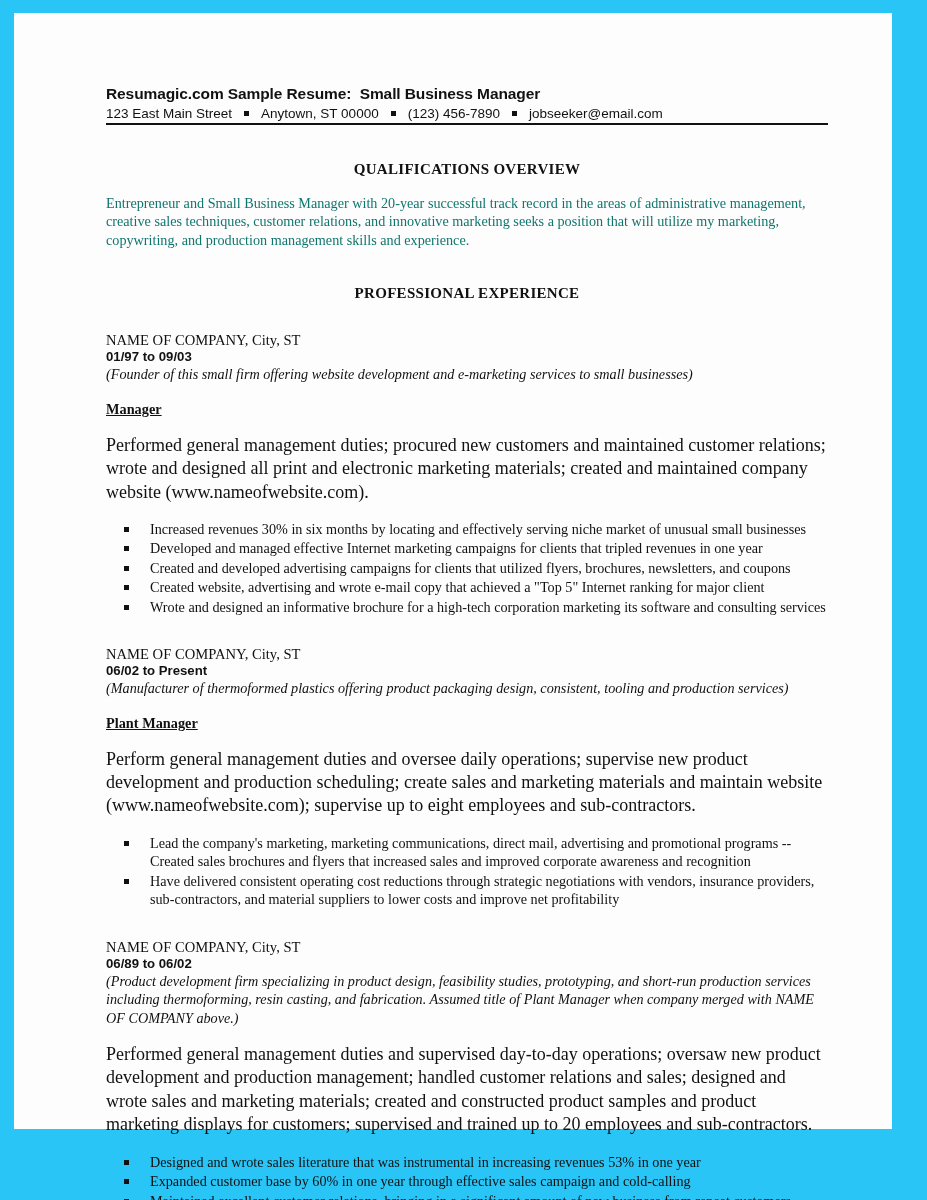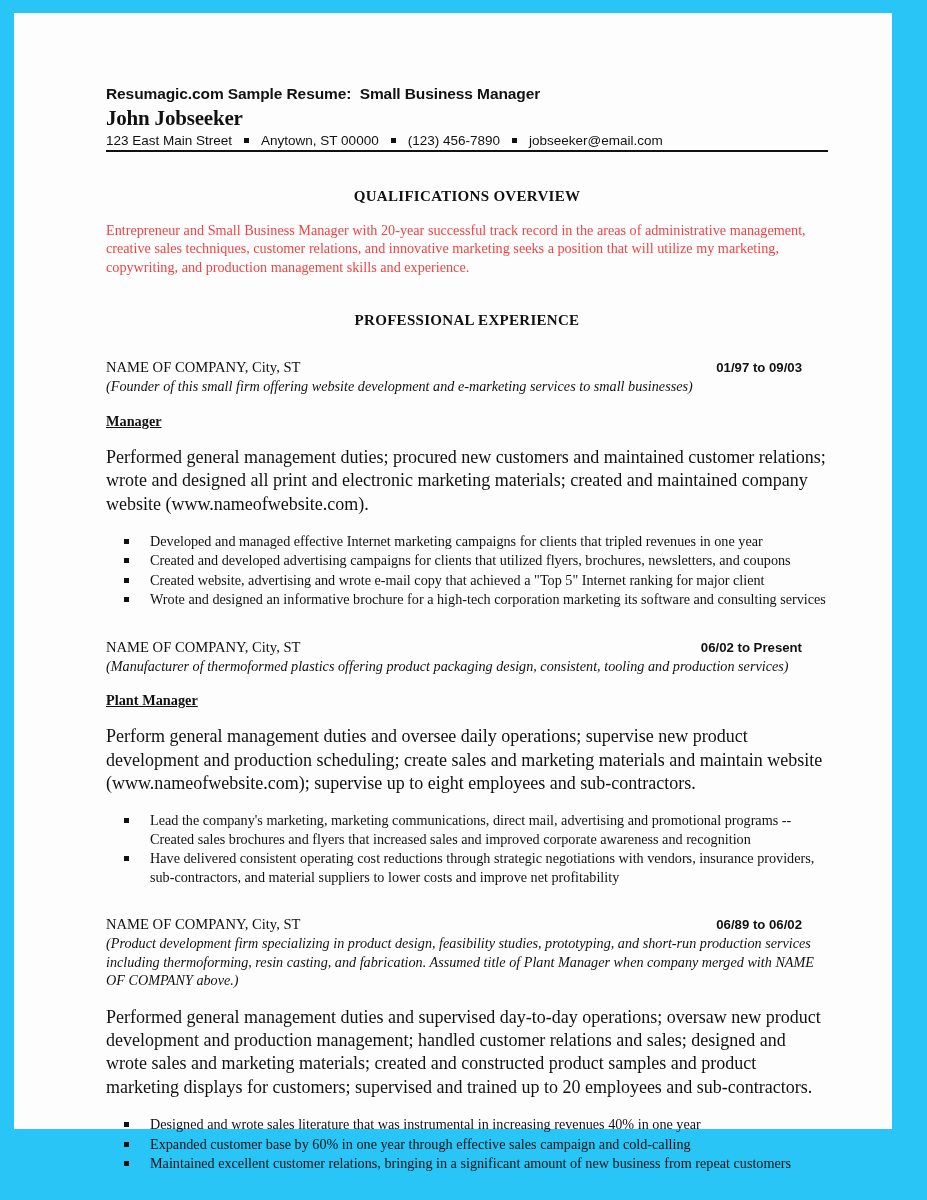--- a/index.html
+++ b/index.html
@@ -66,31 +66,32 @@
     font-family: "Liberation Serif", serif;
     font-weight: bold;
     font-size: 15px;
     letter-spacing: 0.3px;
     color: #111;
     margin: 36px 0 0 0;
   }
   .para {
     font-size: 14.2px;
     line-height: 1.30;
-    color: #ef4444;
+    color: #0f766e;
     margin: 16px 0 0 0;
     text-align: left;
   }
   .job {
     margin-top: 30px;
   }
   .job-head {
     display: flex;
     justify-content: space-between;
     align-items: baseline;
+    flex-direction: column;
   }
   .company {
     font-size: 14.6px;
     color: #111;
   }
   .dates {
     font-family: "Liberation Sans", sans-serif;
     font-weight: bold;
     font-size: 13.2px;
     color: #111;
@@ -144,40 +145,40 @@
   .tight { margin-top: 14px; }
 </style>
 </head>
 <body>
 
 <div class="page">
   <div class="content">
 
     <div class="doc-title">Resumagic.com Sample Resume:  Small Business Manager</div>
 
-    <div class="name">John Jobseeker</div>
 
     <div class="contact">
       <span>123 East Main Street</span><span class="sep"></span><span>Anytown, ST 00000</span><span class="sep"></span><span>(123) 456-7890</span><span class="sep"></span><span>jobseeker@email.com</span>
     </div>
 
     <div class="section-heading">QUALIFICATIONS OVERVIEW</div>
     <p class="para">Entrepreneur and Small Business Manager with 20-year successful track record in the areas of administrative management, creative sales techniques, customer relations, and innovative marketing seeks a  position that will utilize my marketing, copywriting, and production management skills and experience.</p>
 
     <div class="section-heading">PROFESSIONAL EXPERIENCE</div>
 
     <div class="job">
       <div class="job-head">
         <span class="company">NAME OF COMPANY, City, ST</span>
         <span class="dates">01/97 to 09/03</span>
       </div>
       <div class="job-desc">(Founder of this small firm offering website development and e-marketing services to small businesses)</div>
       <div><span class="job-title">Manager</span></div>
       <div class="job-summary">Performed general management duties; procured new customers and maintained customer relations; wrote and designed all print and electronic marketing materials; created and maintained company website (www.nameofwebsite.com).</div>
       <ul class="bullets">
+        <li>Increased revenues 30% in six months by locating and effectively serving niche market of unusual small businesses</li>
         <li>Developed and managed effective Internet marketing campaigns for clients that tripled revenues in one year</li>
         <li>Created and developed advertising campaigns for clients that utilized flyers, brochures, newsletters, and coupons</li>
         <li>Created  website, advertising and wrote e-mail copy that achieved a "Top 5" Internet ranking for major client</li>
         <li>Wrote and designed an informative brochure for a high-tech corporation marketing its software and consulting services</li>
       </ul>
     </div>
 
     <div class="job">
       <div class="job-head">
         <span class="company">NAME OF COMPANY, City, ST</span>
@@ -193,20 +194,20 @@
     </div>
 
     <div class="job">
       <div class="job-head">
         <span class="company">NAME OF COMPANY, City, ST</span>
         <span class="dates">06/89 to 06/02</span>
       </div>
       <div class="job-desc">(Product development firm specializing in product design, feasibility studies, prototyping, and short-run production services including thermoforming, resin casting, and fabrication.  Assumed  title of Plant Manager when  company merged with NAME OF COMPANY  above.)</div>
       <div class="job-summary">Performed general management duties and supervised day-to-day operations; oversaw new product development and production management; handled customer relations and sales; designed and wrote sales and marketing materials; created and constructed product samples and product marketing displays for customers; supervised and trained up to 20 employees and sub-contractors.</div>
       <ul class="bullets tight">
-        <li>Designed and wrote sales literature that was instrumental in increasing revenues 40% in one year</li>
+        <li>Designed and wrote sales literature that was instrumental in increasing revenues 53% in one year</li>
         <li>Expanded customer base by 60% in one year through effective sales campaign and cold-calling</li>
         <li>Maintained excellent customer relations, bringing in a significant amount of new business from repeat customers</li>
       </ul>
     </div>
 
   </div>
 </div>
 
 </body></html>

